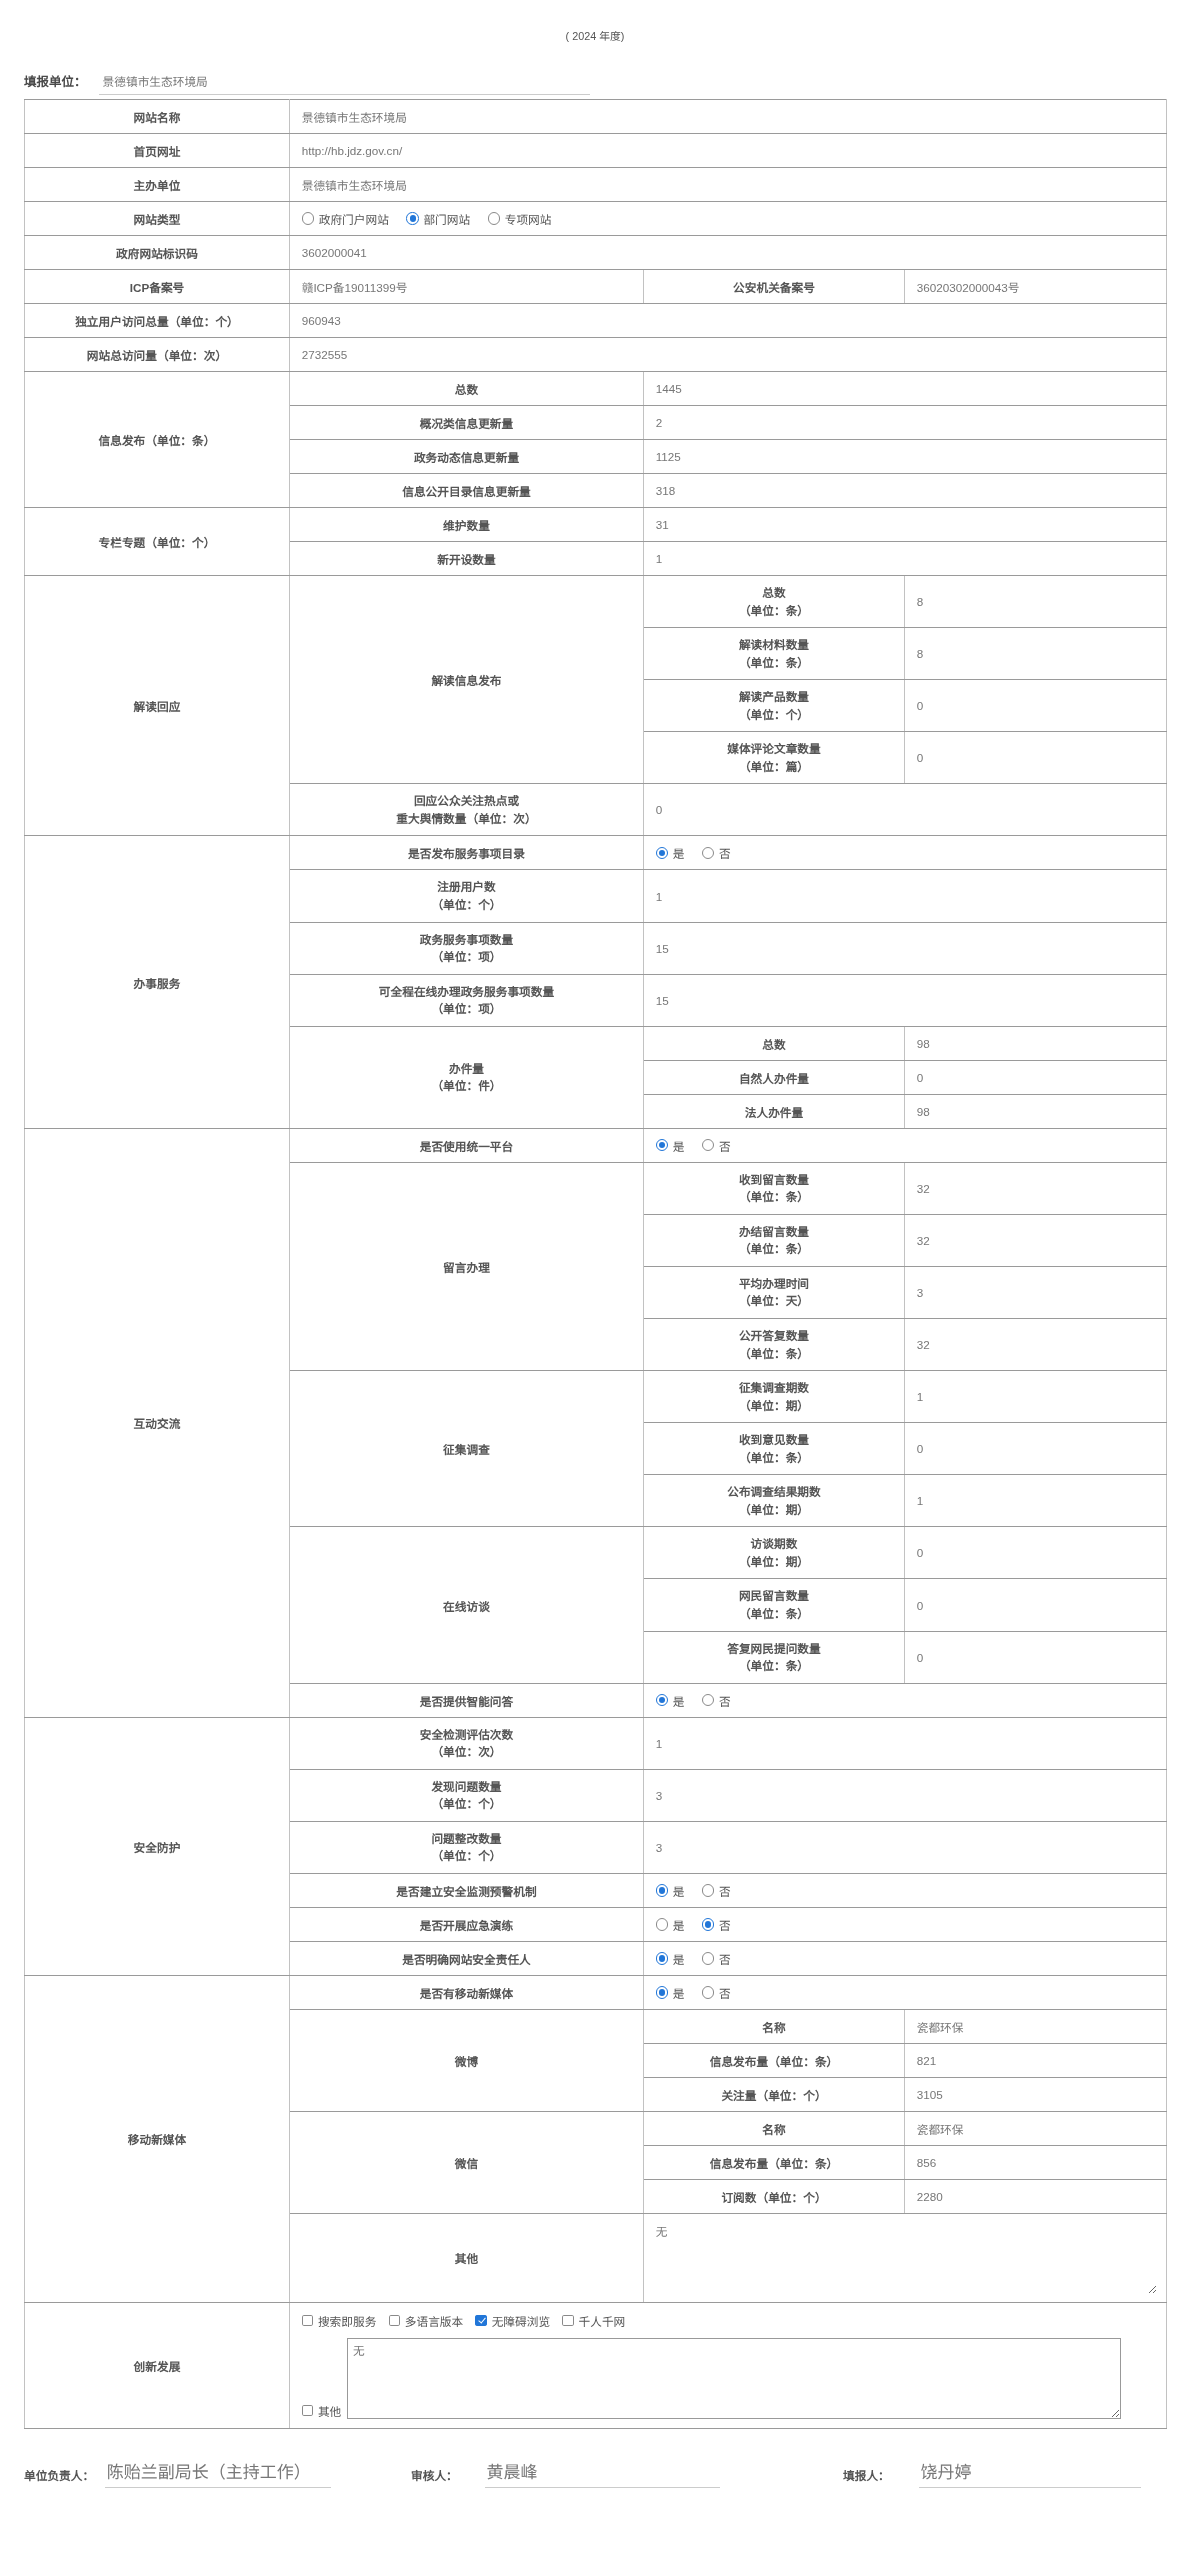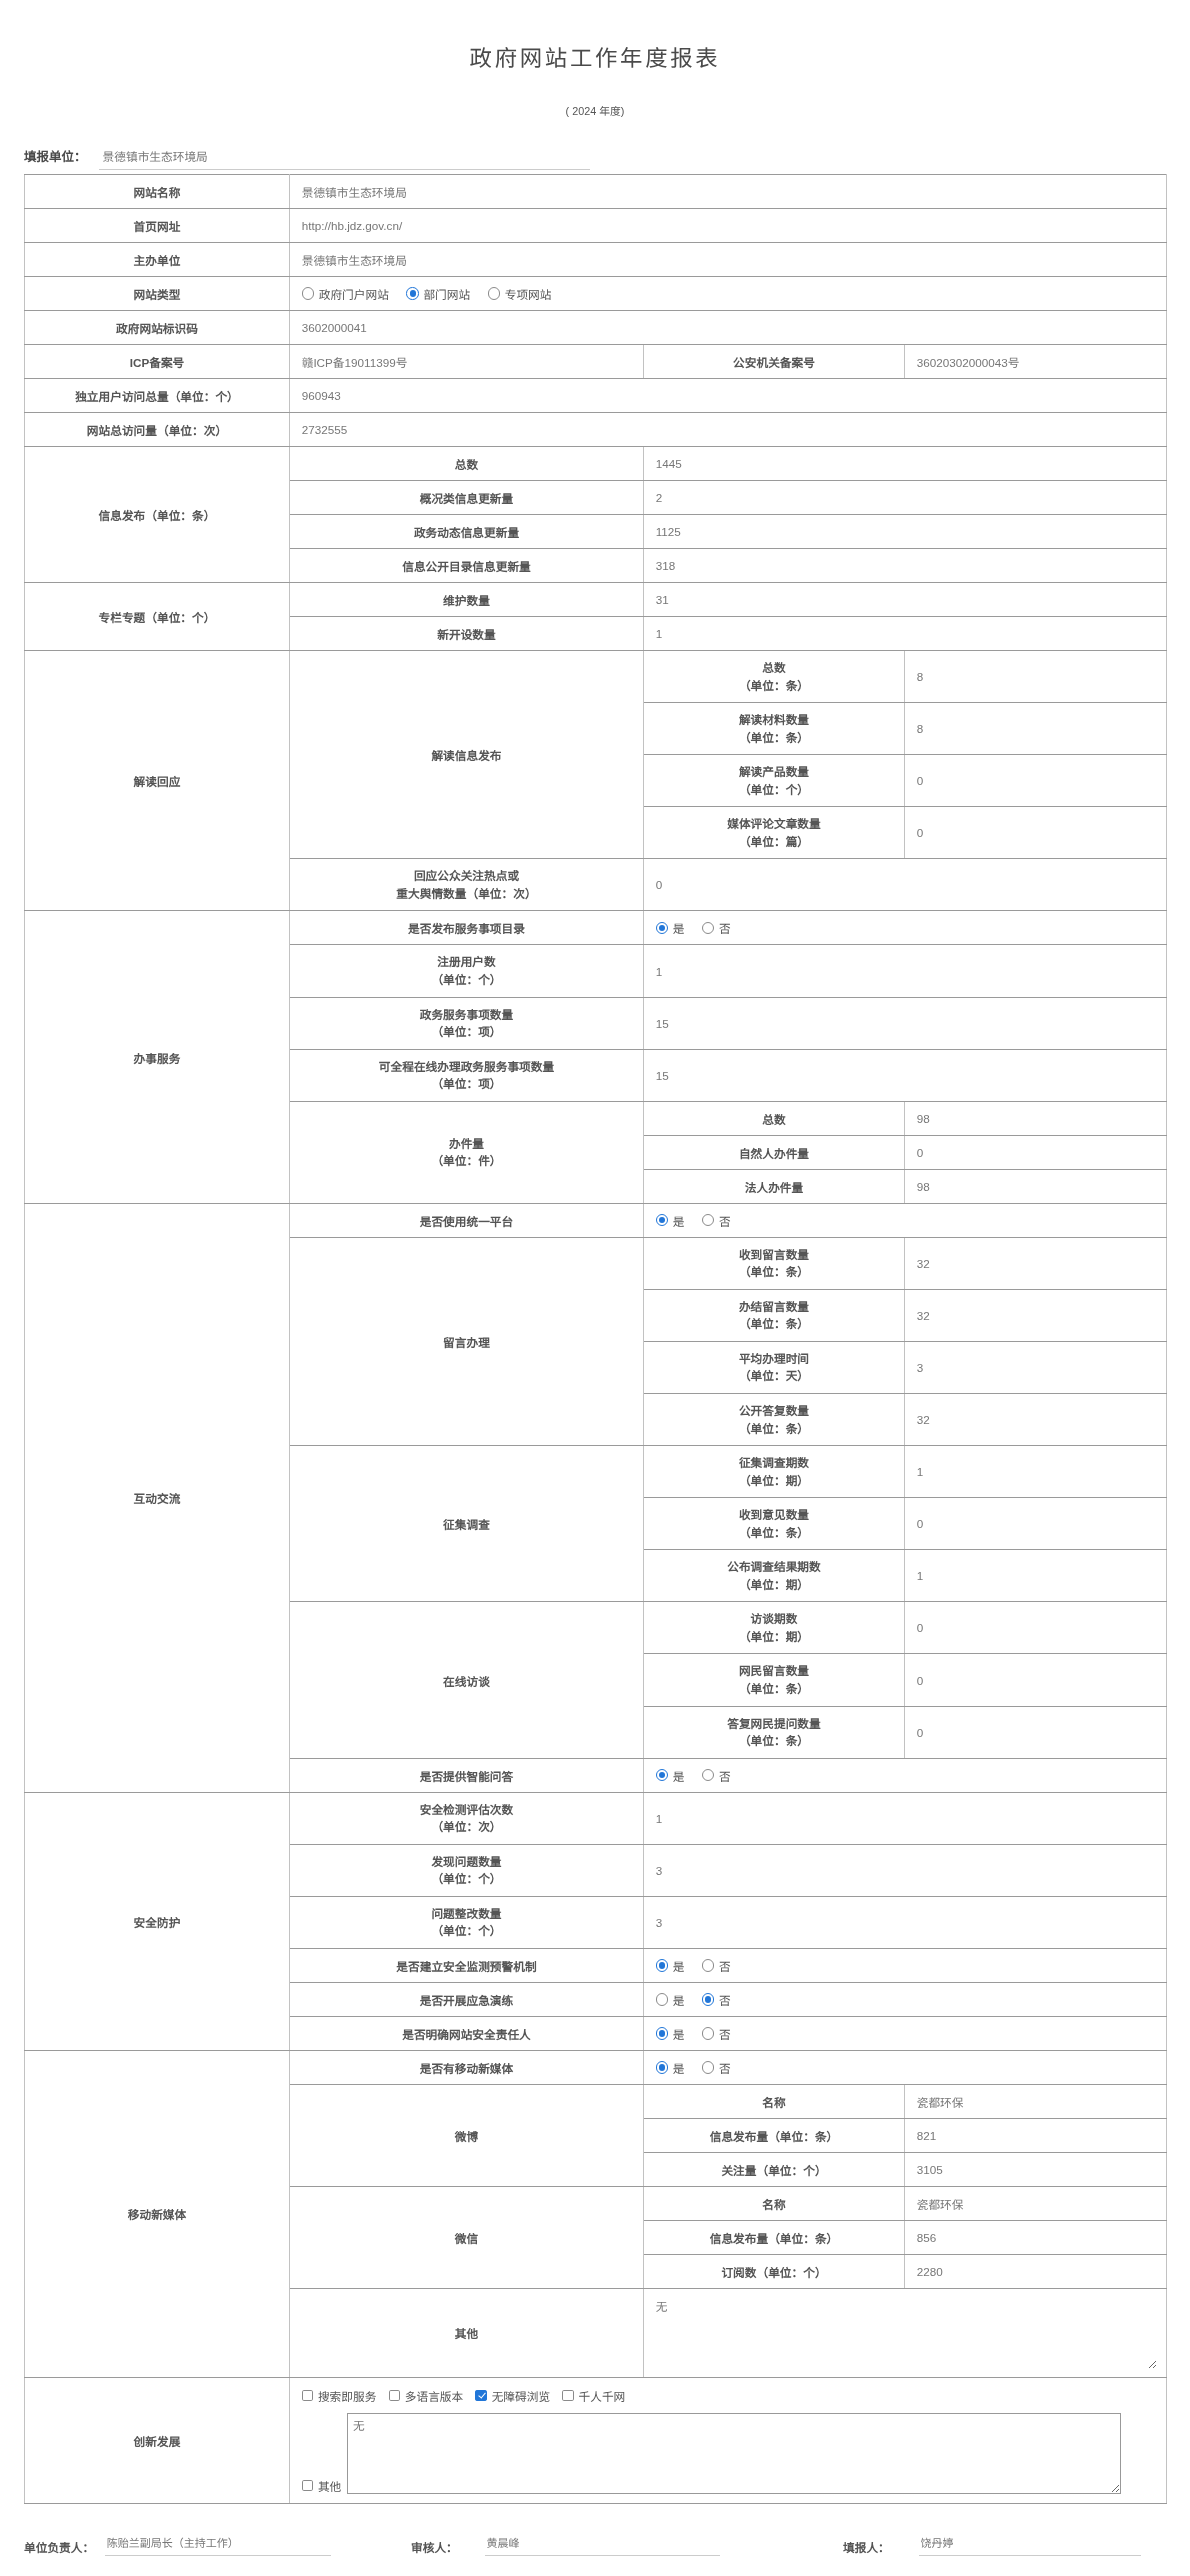--- a/index.html
+++ b/index.html
@@ -43,30 +43,29 @@
   .cb-row .opt { margin-right:9px;text-align:center; }
   .innov-bottom { display:flex; align-items:flex-end; gap:5.4px; }
   .ta-bordered { flex:1; height:81px; border:0.9px solid #999; resize:both; padding:1.8px 5.4px; margin-right:36px; background:#fff; }
 
   .footer { position:relative; margin-top:30.5px; font-size:11.7px; }
   .f-row { position:relative; height:47px; }
   .fg { position:absolute; top:0; display:flex; align-items:center; }
   .fg .f-label { font-weight:bold; color:#555; padding-top:1.8px; white-space:nowrap; }
   input.underline {
     border:none; border-bottom:0.9px solid #ccc; outline:none; background:transparent;
-    font-family:Liberation Mono, monospace; font-size:11px; color:#777; padding:1.8px 1.8px 7.2px 1.8px; margin-left:10.8px;
+    font-family:Liberation Mono, monospace; font-size:17px; color:#777; padding:1.8px 1.8px 7.2px 1.8px; margin-left:10.8px;
   }
   .g-leader { left:0; }  .g-reviewer { left:387px; }  .g-filler { left:819px; }
 </style>
 </head>
 <body>
 
 <div class="page">
 
-  <div class="title">政府网站工作年度报表</div>
   <div class="subtitle">( 2024  年度)</div>
 
   <div class="report-unit">
     <span class="ru-label">填报单位：</span><span class="ru-value">景德镇市生态环境局</span>
   </div>
 
   <table class="report">
     <colgroup>
         <col style="width:265px">
         <col style="width:354px">

